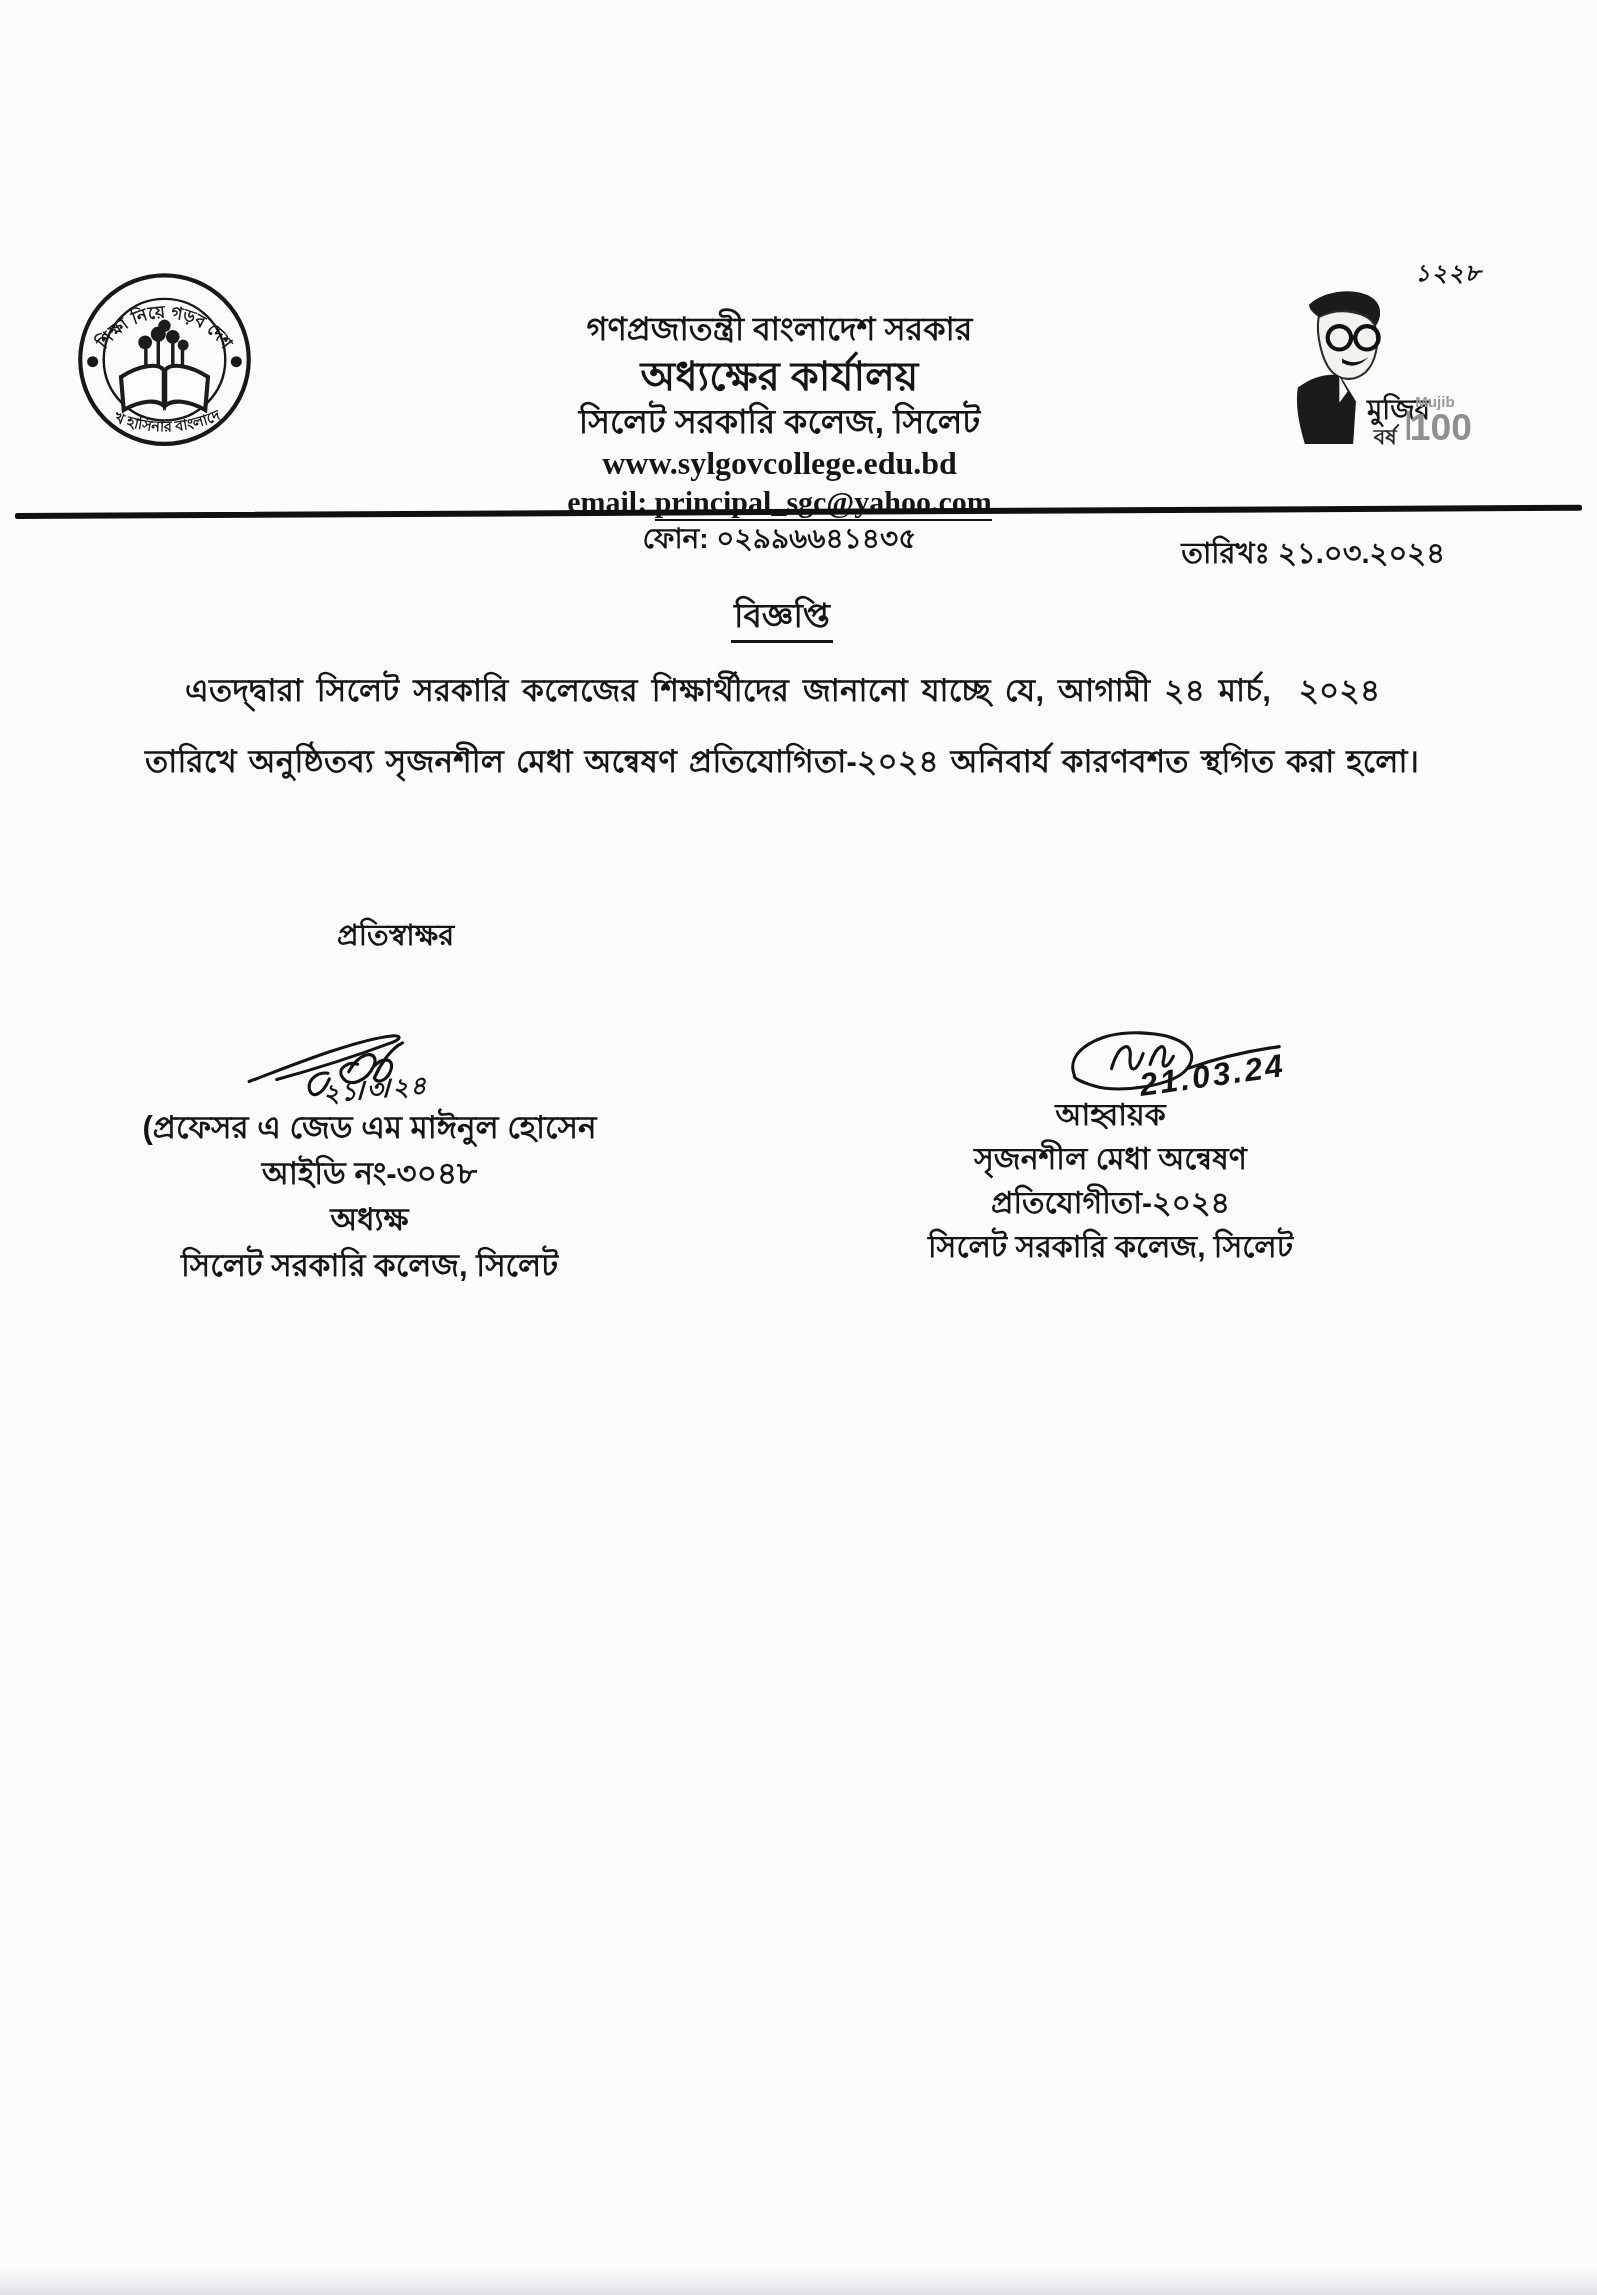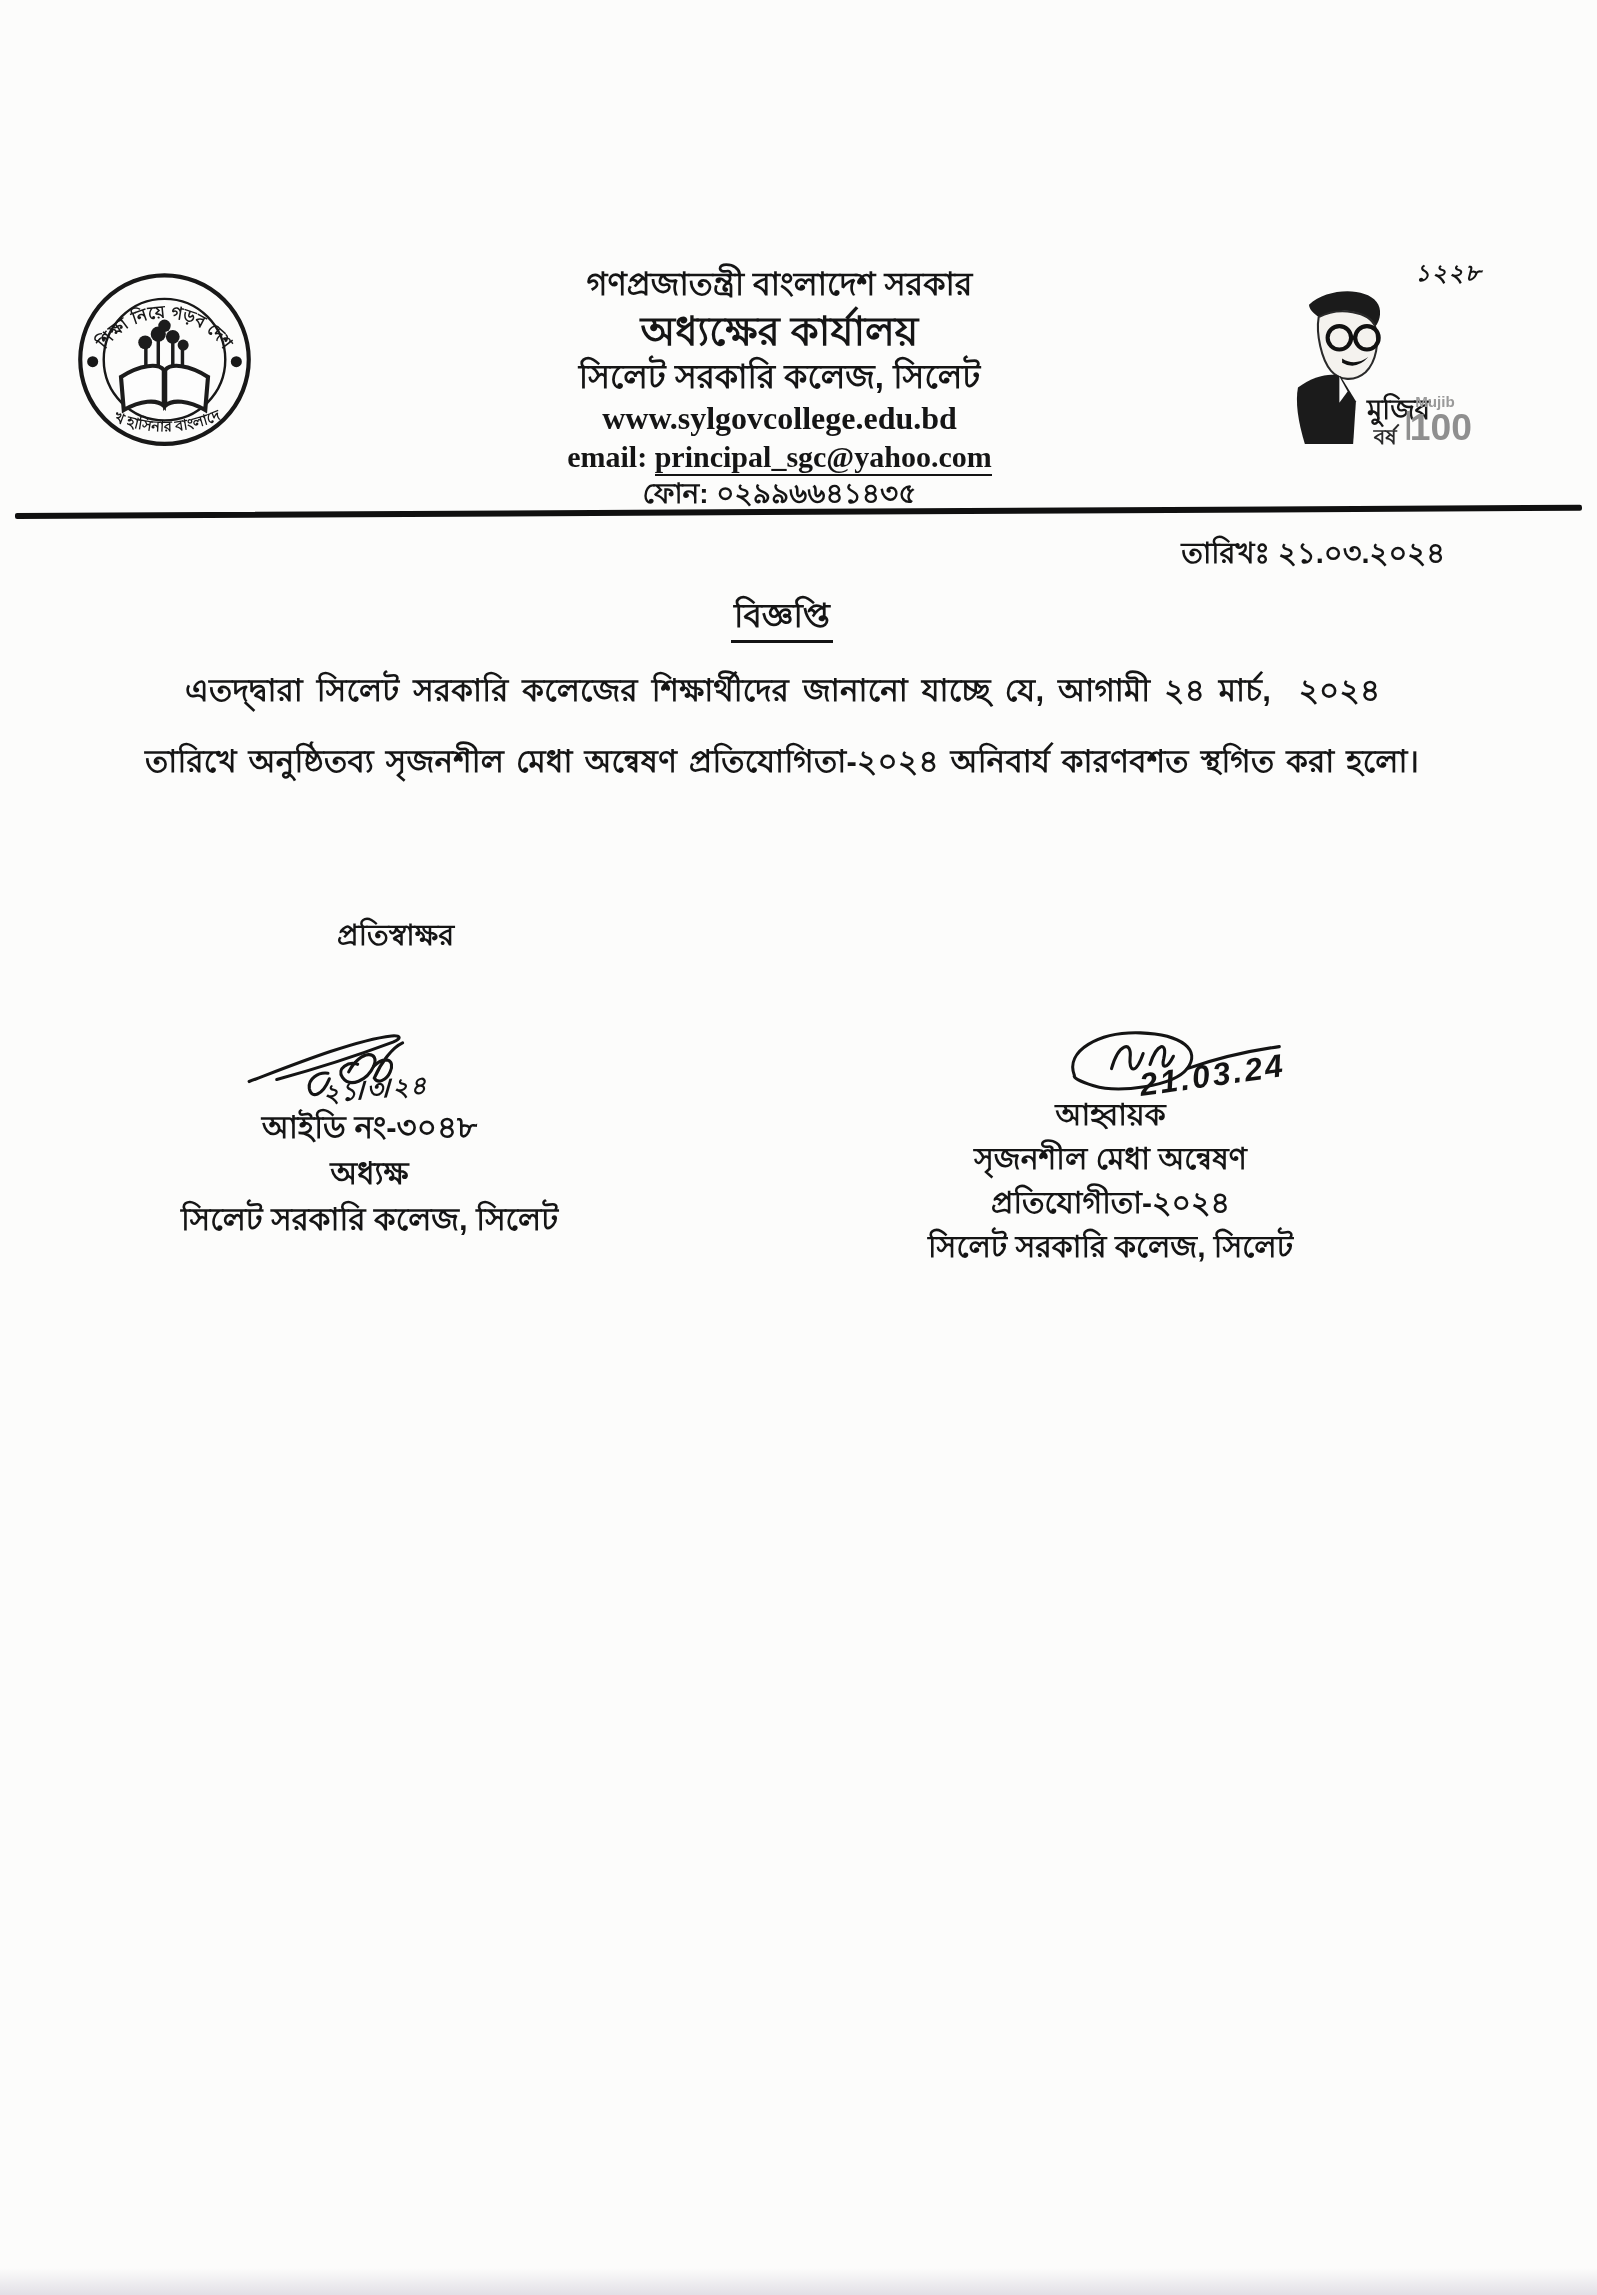--- a/index.html
+++ b/index.html
@@ -4,21 +4,21 @@
 <style>
   html,body{margin:0;padding:0;}
   body{
     width:1597px;height:2295px;position:relative;overflow:hidden;
     background:#fcfcfb;color:#151515;
     font-family:"Liberation Sans", sans-serif;
   }
   .abs{position:absolute;}
   
   .header-block{left:523px;top:266px;width:513px;text-align:center;line-height:1.18;}
-  .h-govt{font-size:32px;font-weight:700;}
+  .h-govt{font-size:32px;font-weight:700;margin-top:45px;}
   .h-office{font-size:40px;font-weight:700;margin-top:4.1px;}
   .h-college{font-size:33px;font-weight:700;margin-top:2.8px;}
   .h-web{font-size:32px;font-weight:700;font-family:"Liberation Serif", serif;margin-top:2.8px;}
   .h-email{font-size:30px;font-weight:700;font-family:"Liberation Serif", serif;margin-top:1.4px;}
   .h-email .u{border-bottom:2.8px solid #141414;padding-bottom:1.4px;text-align:right;}
   .h-phone{font-size:28px;font-weight:700;margin-top:2.8px;}
   .rule{left:15px;top:513px;width:1567px;height:6.2px;background:#101010;
         transform:rotate(-0.3deg);transform-origin:left center;border-radius:2.1px;}
   .ref-no{left:1415px;top:255px;font-size:23.5px;font-weight:700;font-style:italic;letter-spacing:1.4px;}
   .date-line{left:1114px;top:530px;width:331px;text-align:right;font-size:29px;font-weight:700;}
@@ -124,20 +124,21 @@
   <g fill="none" stroke="#141414" stroke-width="4.5" stroke-linecap="round">
     <path d="M6,76 C64,54 158,16 212,10 C224,9 228,13 214,19 C166,37 94,60 46,73"></path>
     <path d="M150,62 C168,28 196,32 186,54 C177,74 152,86 141,70 C132,57 150,46 163,51"></path>
     <path d="M186,54 C202,38 218,44 210,62 C205,74 192,80 187,71 C197,48 214,26 228,20"></path>
     <path d="M122,72 C112,96 96,102 93,86 C91,72 106,62 120,64"></path>
   </g>
 </svg>
 <div class="abs hand hand-left">২১/৩/২৪</div>
 
 <div class="abs sign-block left-block">
+  <div>(প্রফেসর এ জেড এম মাঈনুল হোসেন</div>
   <div>আইডি নং-৩০৪৮</div>
   <div>অধ্যক্ষ</div>
   <div>সিলেট সরকারি কলেজ, সিলেট</div>
 </div>
 
 <svg class="abs sig-svg" style="left:1052px;top:1026px;" width="238" height="88" viewBox="0 0 345 128">
   <g fill="none" stroke="#141414" stroke-width="4.5" stroke-linecap="round">
     <path d="M32,72 C18,36 68,8 128,10 C190,12 216,36 196,62 C176,88 96,98 60,87 C38,80 30,75 32,72"></path>
     <path d="M86,62 C96,26 116,20 113,46 C111,66 121,72 132,40"></path>
     <path d="M142,56 C152,24 168,22 162,47 C158,62 166,64 176,44"></path>

